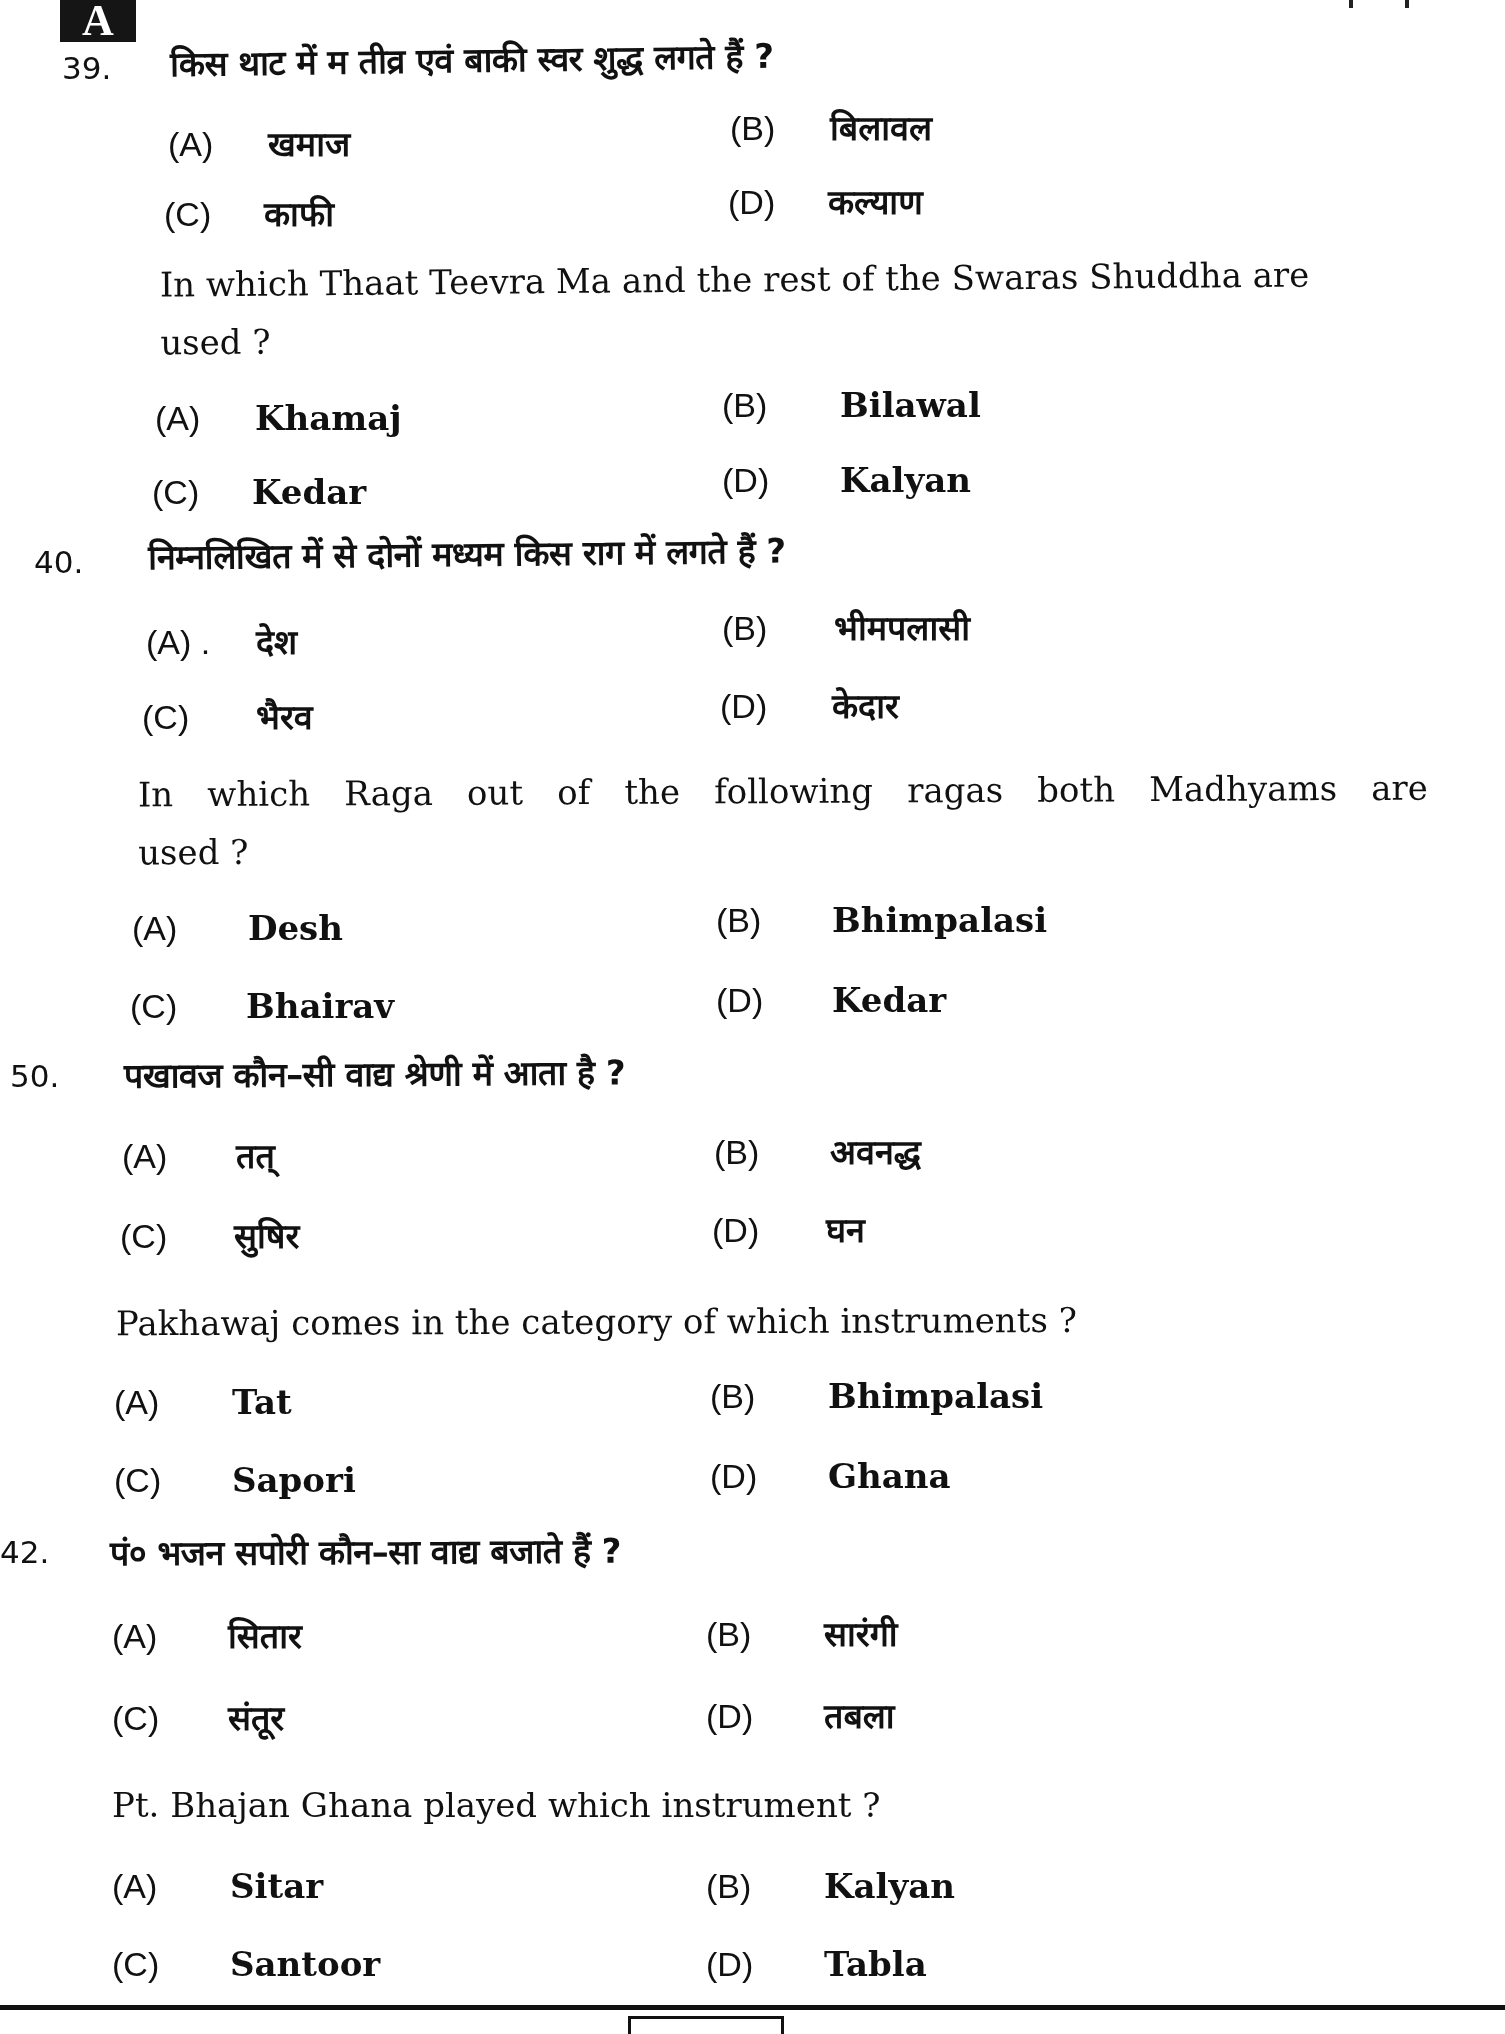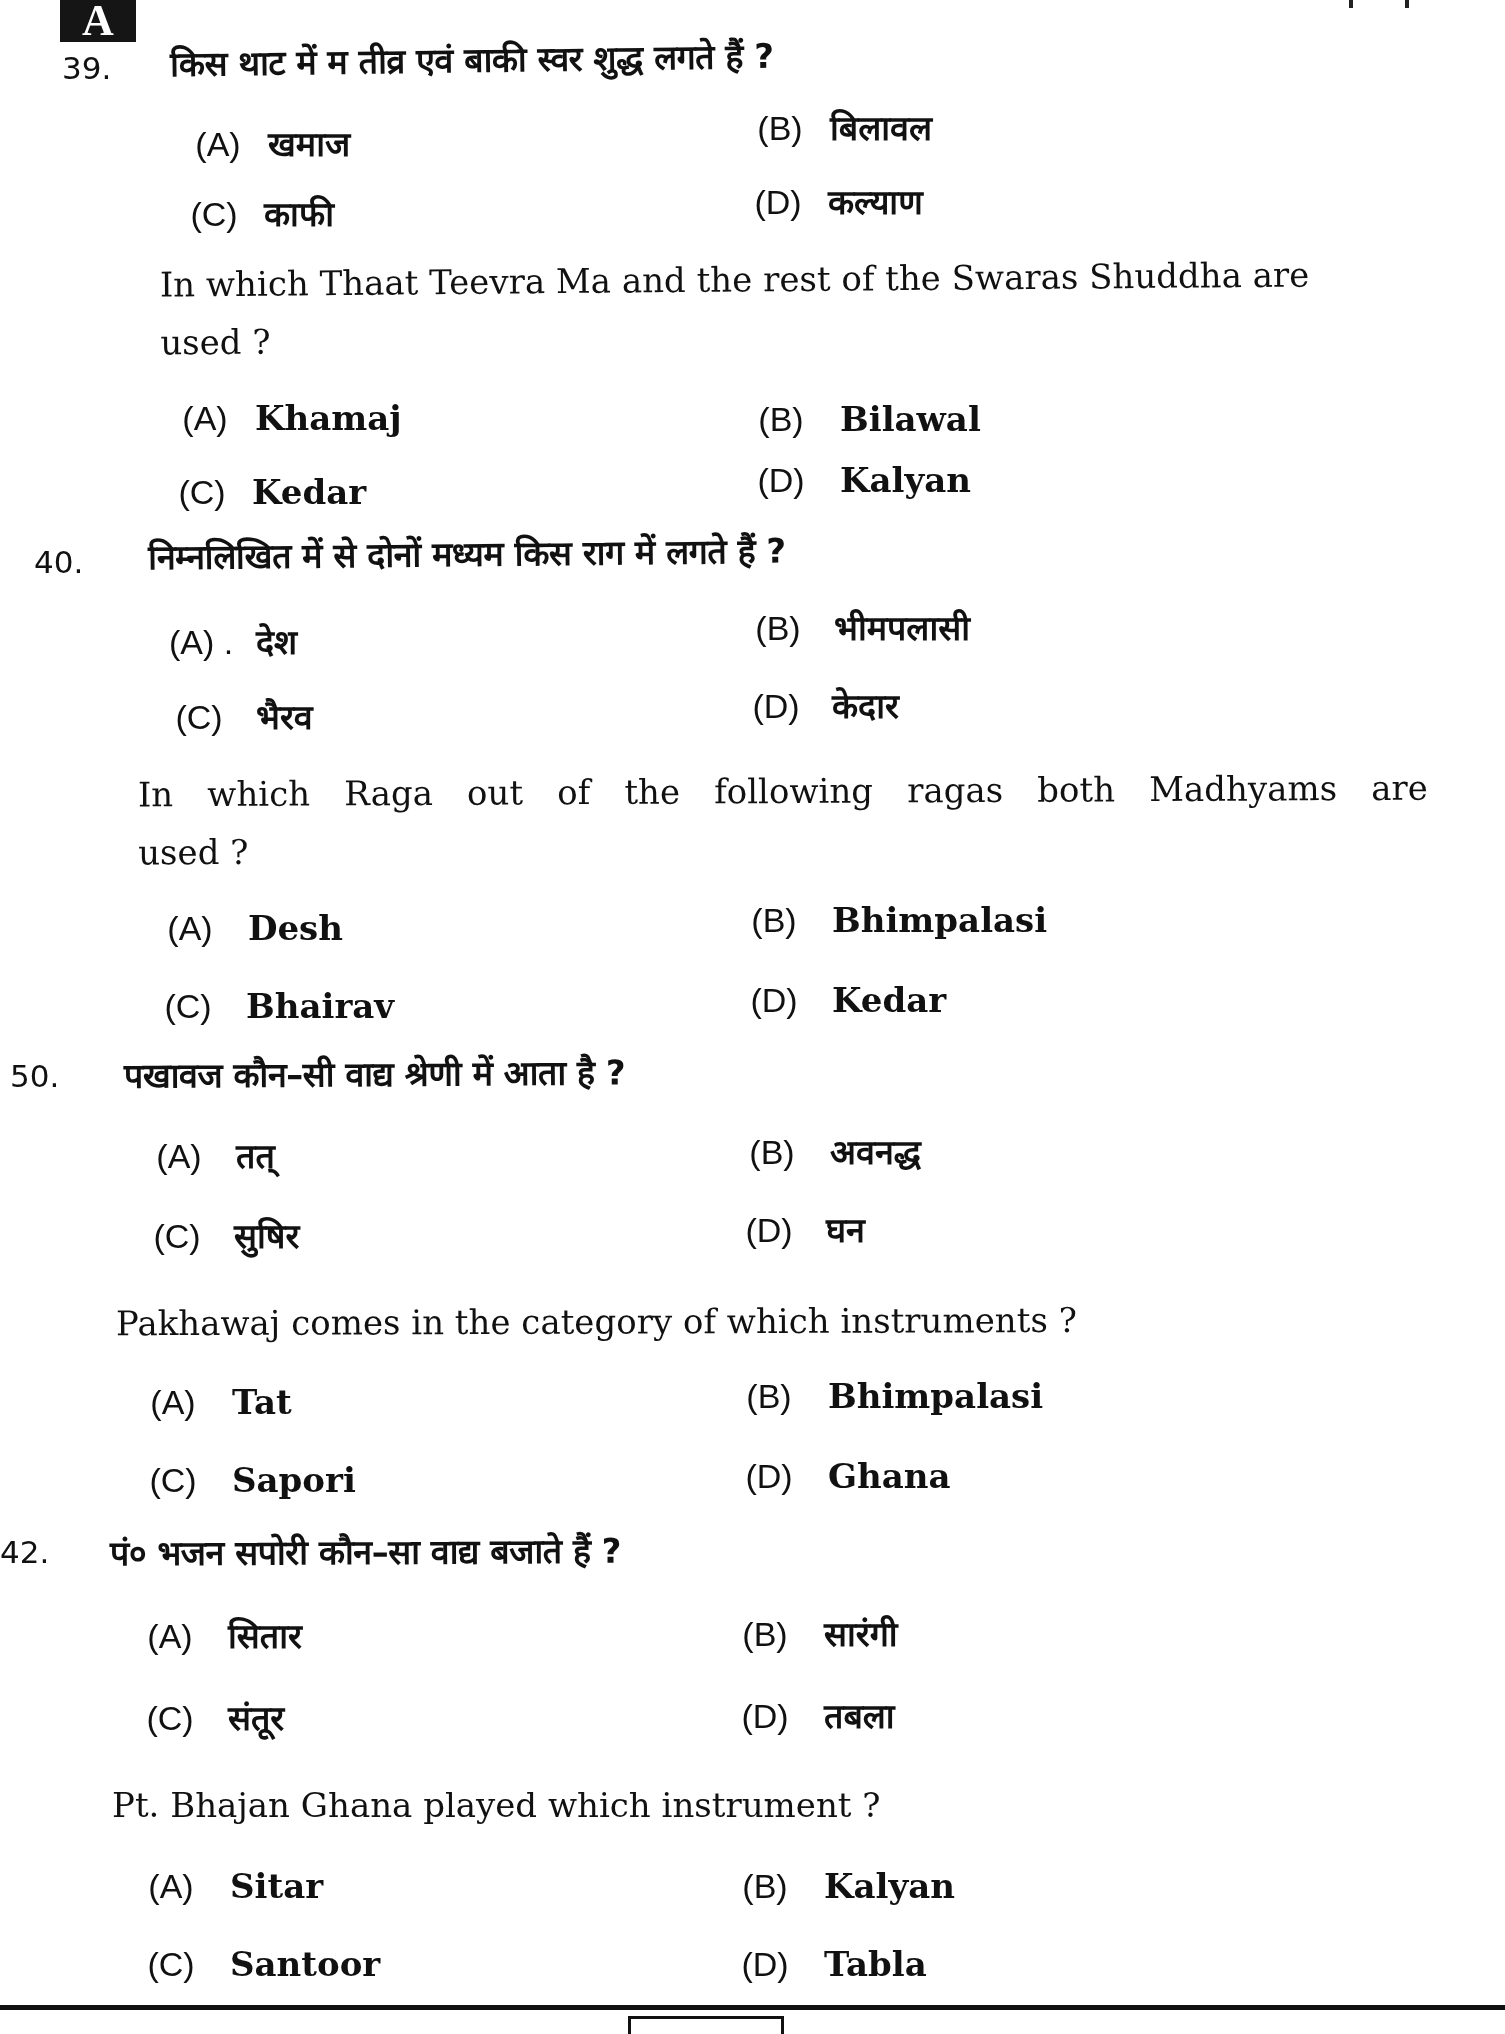--- a/index.html
+++ b/index.html
@@ -11,21 +11,21 @@
     position: absolute; left: 60px; top: 0; width: 76px; height: 42px;
     background: #151515; color: #fff; font-family: "Liberation Serif", serif;
     font-weight: bold; font-size: 44px; line-height: 42px; text-align: center;
   }
   .corner-mark { position: absolute; right: 90px; top: 0; width: 70px; height: 10px; }
   .corner-mark span { position: absolute; top: 0; width: 4px; height: 8px; background: #222; }
   .q { position: absolute; left: 0; right: 0; }
   .qnum { position: absolute; font-family: "DejaVu Sans", sans-serif; font-size: 31px; }
   .qtext-hi { position: absolute; font-family: "DejaVu Sans", sans-serif; font-size: 34px; font-weight: bold; letter-spacing: -0.5px; white-space: nowrap; }
   .qtext-en { position: absolute; font-family: "DejaVu Serif", serif; font-size: 34px; line-height: 58px; }
-  .opt { position: absolute; font-size: 34px; white-space: nowrap; text-align: center; }
+  .opt { position: absolute; font-size: 34px; white-space: nowrap; }
   .opt .lbl { font-family: "Liberation Sans", sans-serif; display: inline-block; width: 100px; font-size: 34px; }
   .opt .val-hi { font-family: "DejaVu Sans", sans-serif; font-weight: bold; }
   .opt .val-en { font-family: "DejaVu Serif", serif; font-weight: bold; }
   .footer-rule { position: absolute; left: 0; right: 0; top: 2005px; height: 5px; background: #111; }
   .footer-code { position: absolute; left: 628px; top: 2016px; width: 150px; height: 30px; border: 3px solid #111; border-bottom: none; font-family: "DejaVu Sans Mono", monospace; font-size: 26px; font-weight: bold; text-align: center; line-height: 34px; }
 </style>
 </head>
 <body>
 
 <div class="set-badge">A</div>
@@ -40,21 +40,21 @@
   <div class="opt" style="left:168px;top:120px"><span class="lbl">(A)</span><span class="val-hi">खमाज</span></div>
   <div class="opt" style="left:730px;top:104px"><span class="lbl">(B)</span><span class="val-hi">बिलावल</span></div>
   <div class="opt" style="left:164px;top:190px"><span class="lbl">(C)</span><span class="val-hi">काफी</span></div>
   <div class="opt" style="left:728px;top:178px"><span class="lbl">(D)</span><span class="val-hi">कल्याण</span></div>
 
   <div class="qtext-en" style="left:160px;top:250px;width:1270px;transform:rotate(-0.5deg)">
     <div>In which Thaat Teevra Ma and the rest of the Swaras Shuddha are</div>
     <div>used ?</div>
   </div>
   <div class="opt" style="left:155px;top:398px"><span class="lbl">(A)</span><span class="val-en">Khamaj</span></div>
-  <div class="opt" style="left:722px;top:399px"><span class="lbl" style="width:118px">(B)</span><span class="val-en">Bilawal</span></div>
+  <div class="opt" style="left:722px;top:385px"><span class="lbl" style="width:118px">(B)</span><span class="val-en">Bilawal</span></div>
   <div class="opt" style="left:152px;top:472px"><span class="lbl">(C)</span><span class="val-en">Kedar</span></div>
   <div class="opt" style="left:722px;top:460px"><span class="lbl" style="width:118px">(D)</span><span class="val-en">Kalyan</span></div>
 </div>
 
 <div class="q">
   <span class="qnum" style="left:34px;top:544px">40.</span>
   <span class="qtext-hi" style="left:148px;top:530px;transform:rotate(-0.6deg)">निम्नलिखित में से दोनों मध्यम किस राग में लगते हैं ?</span>
   <div class="opt" style="left:146px;top:618px"><span class="lbl" style="width:110px">(A) .</span><span class="val-hi">देश</span></div>
   <div class="opt" style="left:722px;top:604px"><span class="lbl" style="width:112px">(B)</span><span class="val-hi">भीमपलासी</span></div>
   <div class="opt" style="left:142px;top:693px"><span class="lbl" style="width:114px">(C)</span><span class="val-hi">भैरव</span></div>

